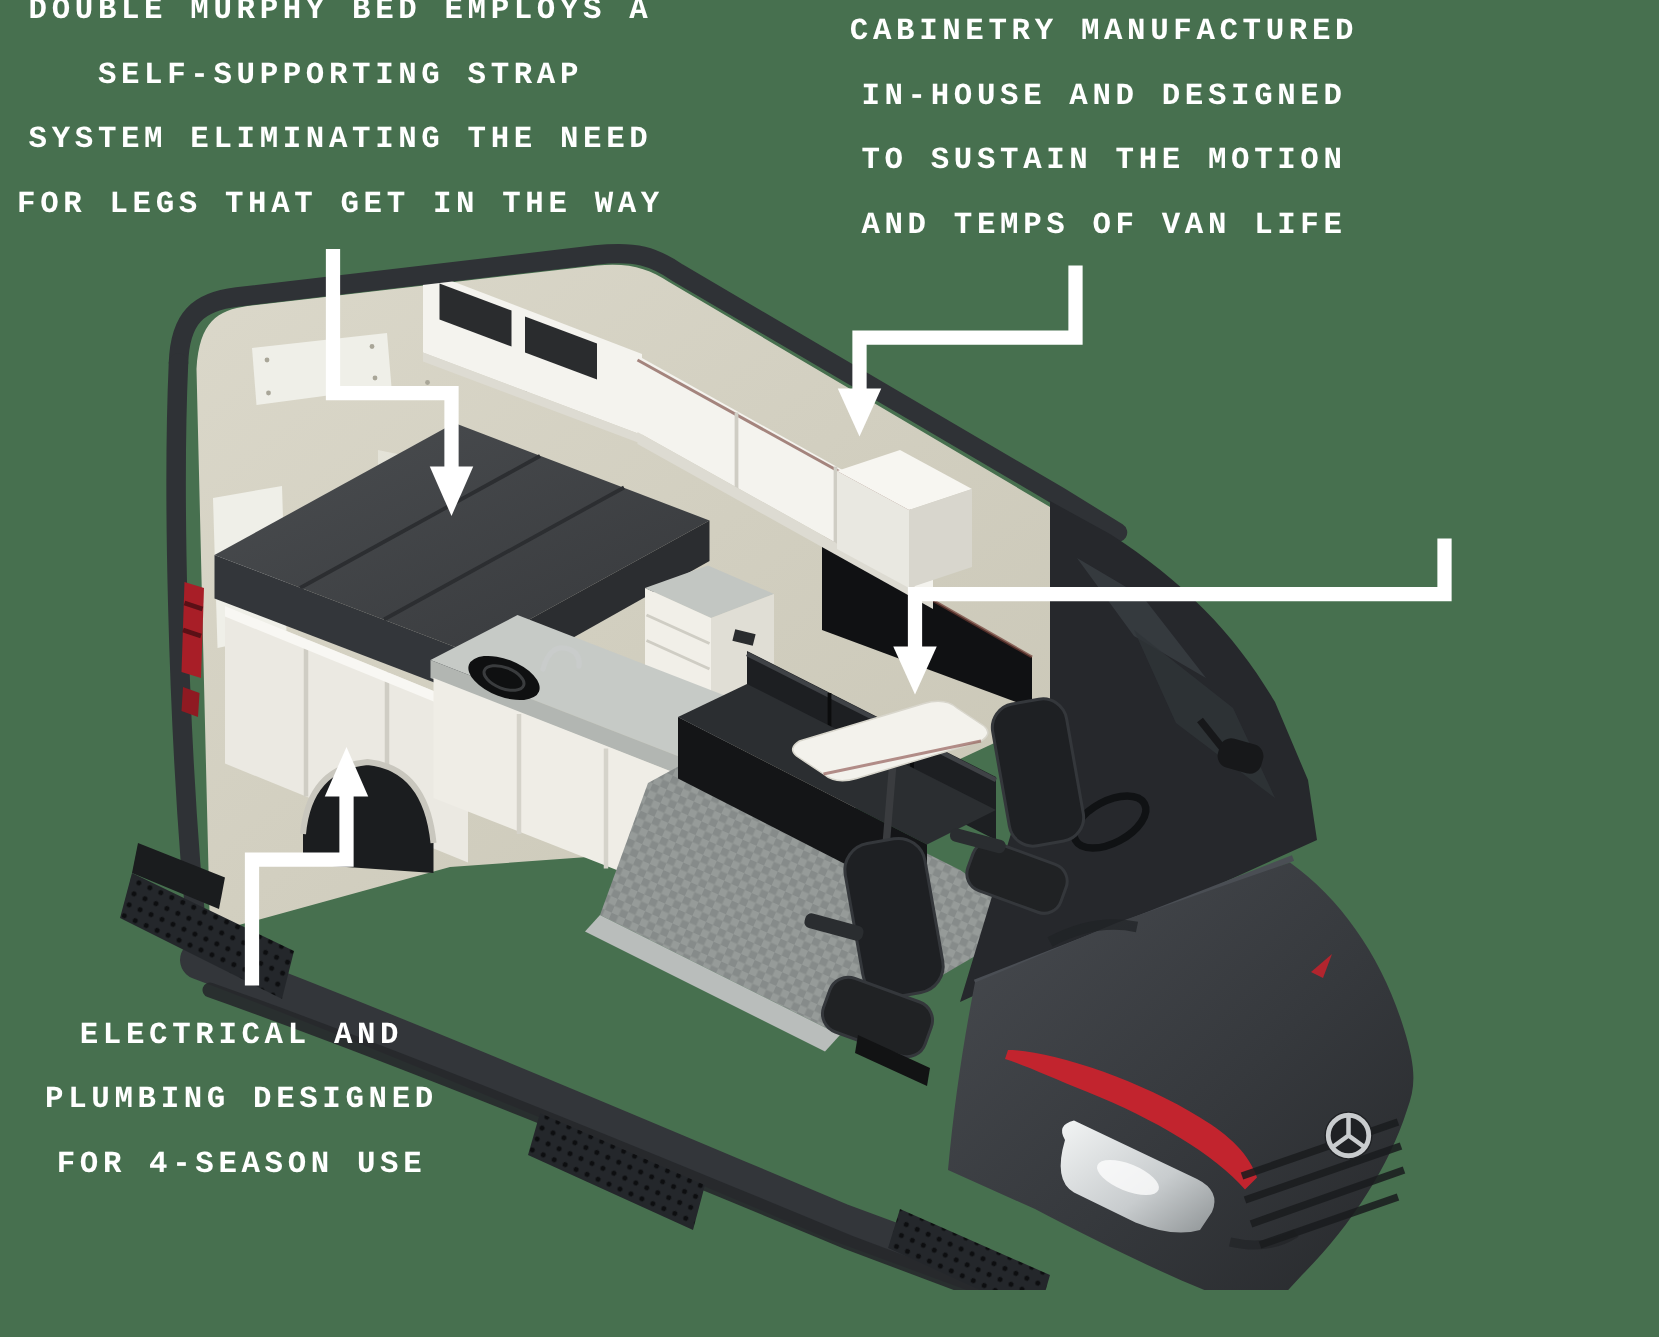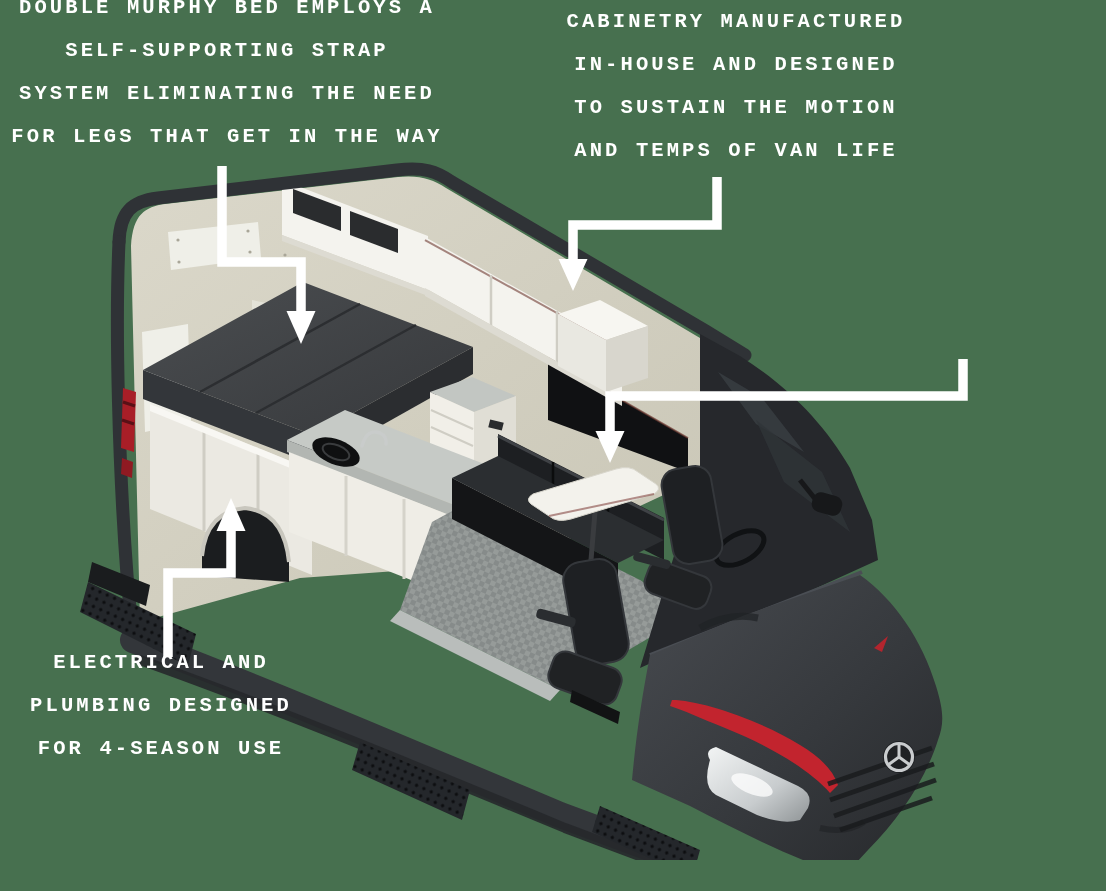--- a/index.html
+++ b/index.html
@@ -242,16 +242,16 @@
 SELF-SUPPORTING STRAP
 SYSTEM ELIMINATING THE NEED
 FOR LEGS THAT GET IN THE WAY</div>
 
   <div class="note" style="left:736px; top:0px;">CABINETRY MANUFACTURED
 IN-HOUSE AND DESIGNED
 TO SUSTAIN THE MOTION
 AND TEMPS OF VAN LIFE</div>
 
 
-  <div class="note" style="left:161px; top:641px;">ELECTRICAL AND
+  <div class="note" style="left:161px; top:669px;">ELECTRICAL AND
 PLUMBING DESIGNED
 FOR 4-SEASON USE</div>
 </div>
 
 </body></html>

